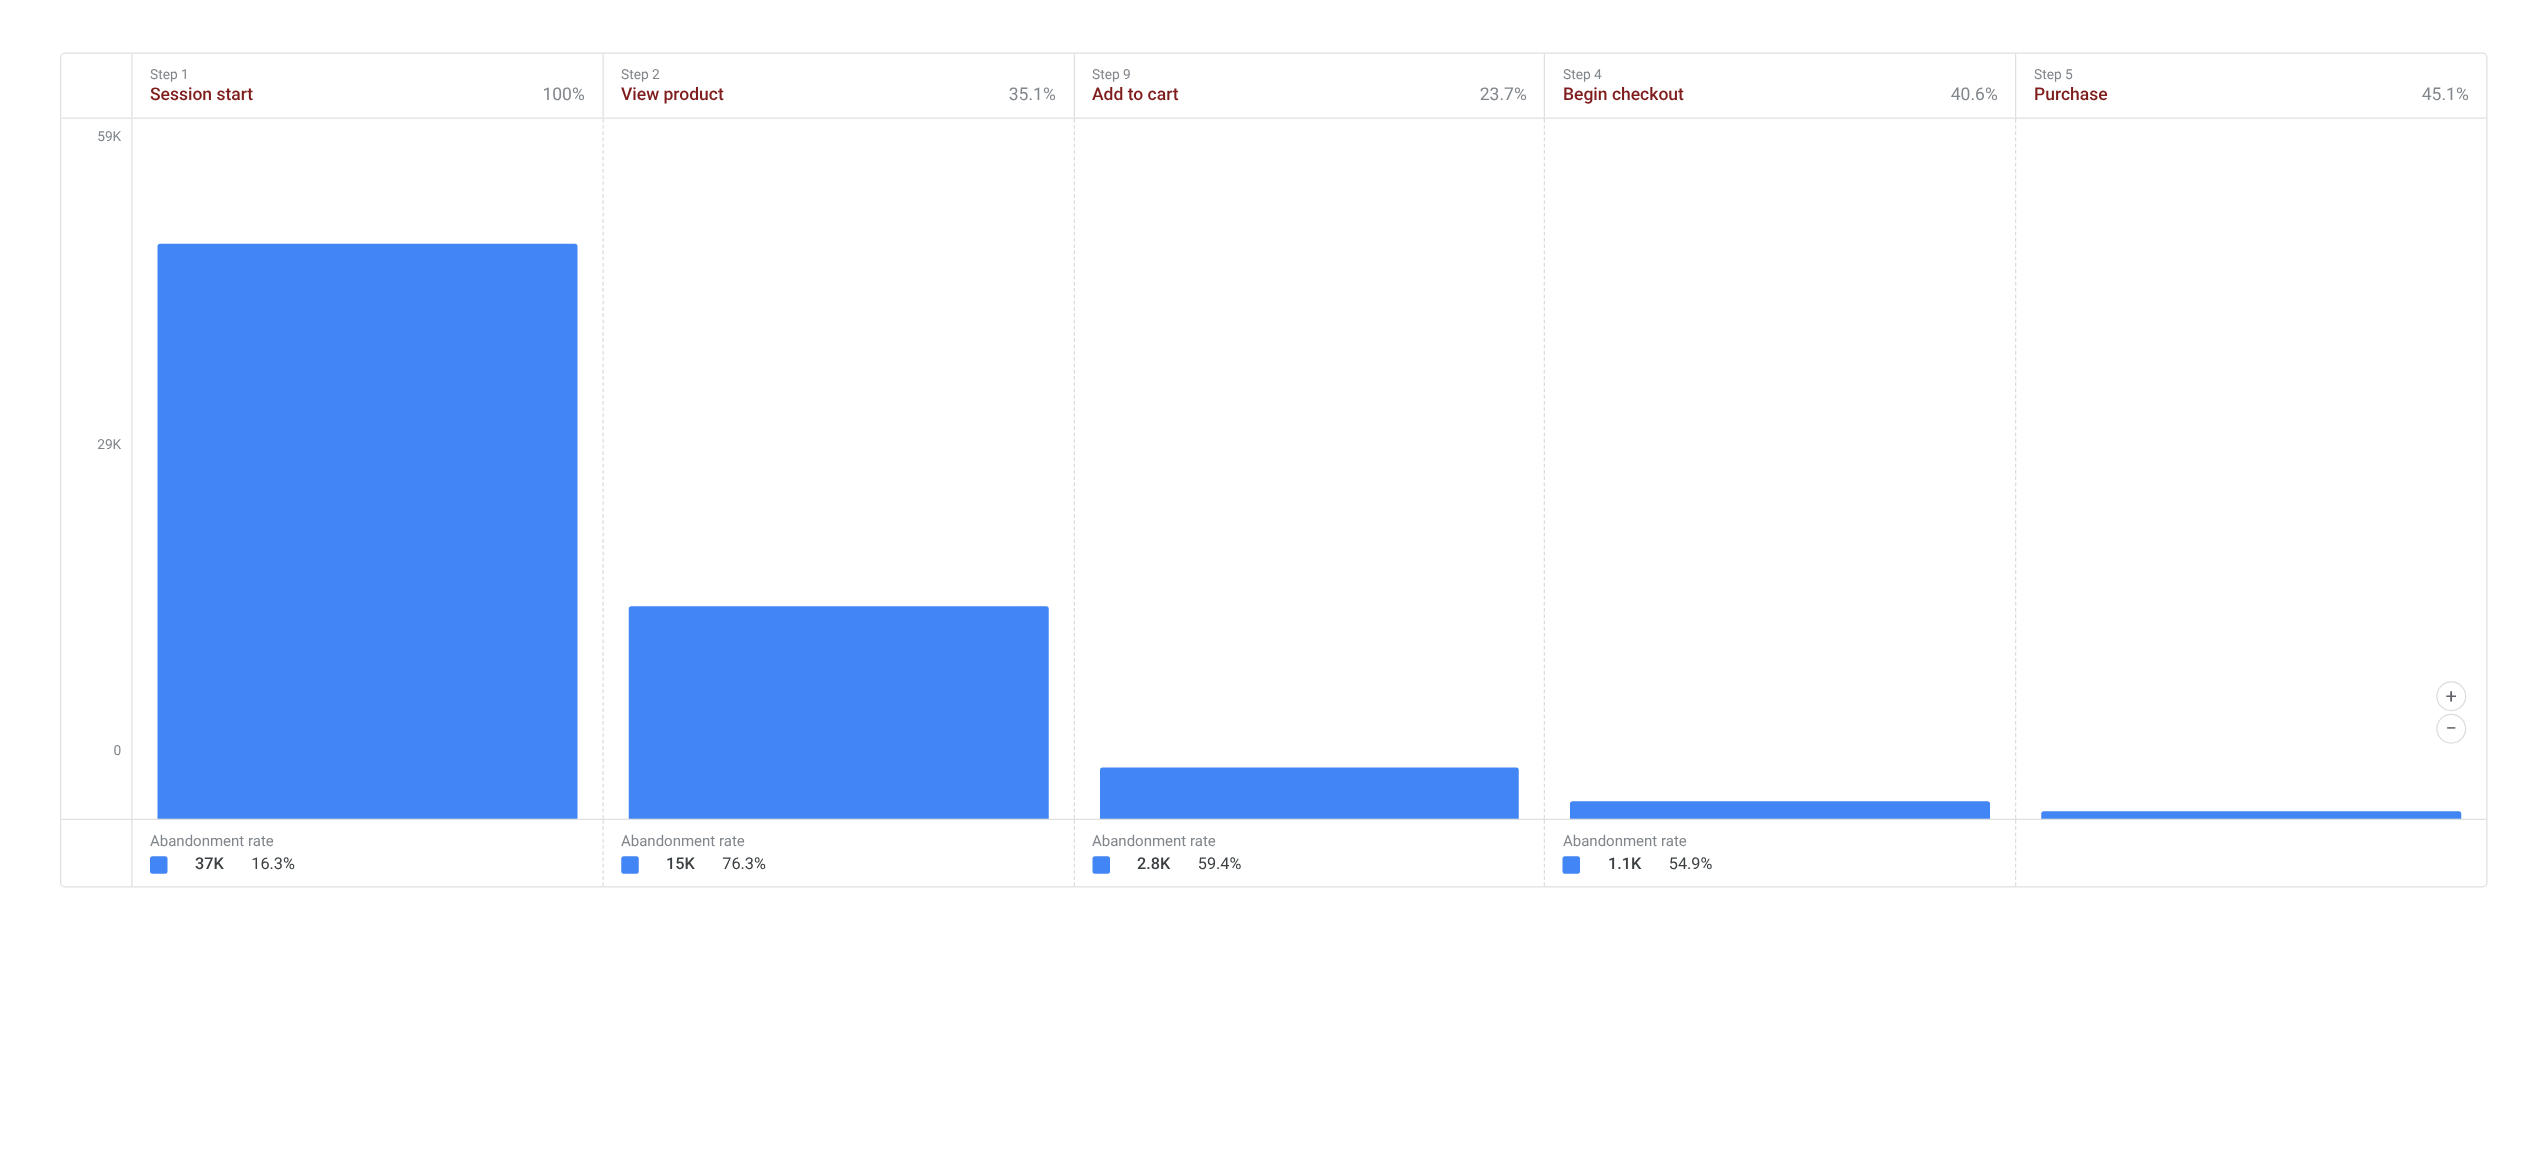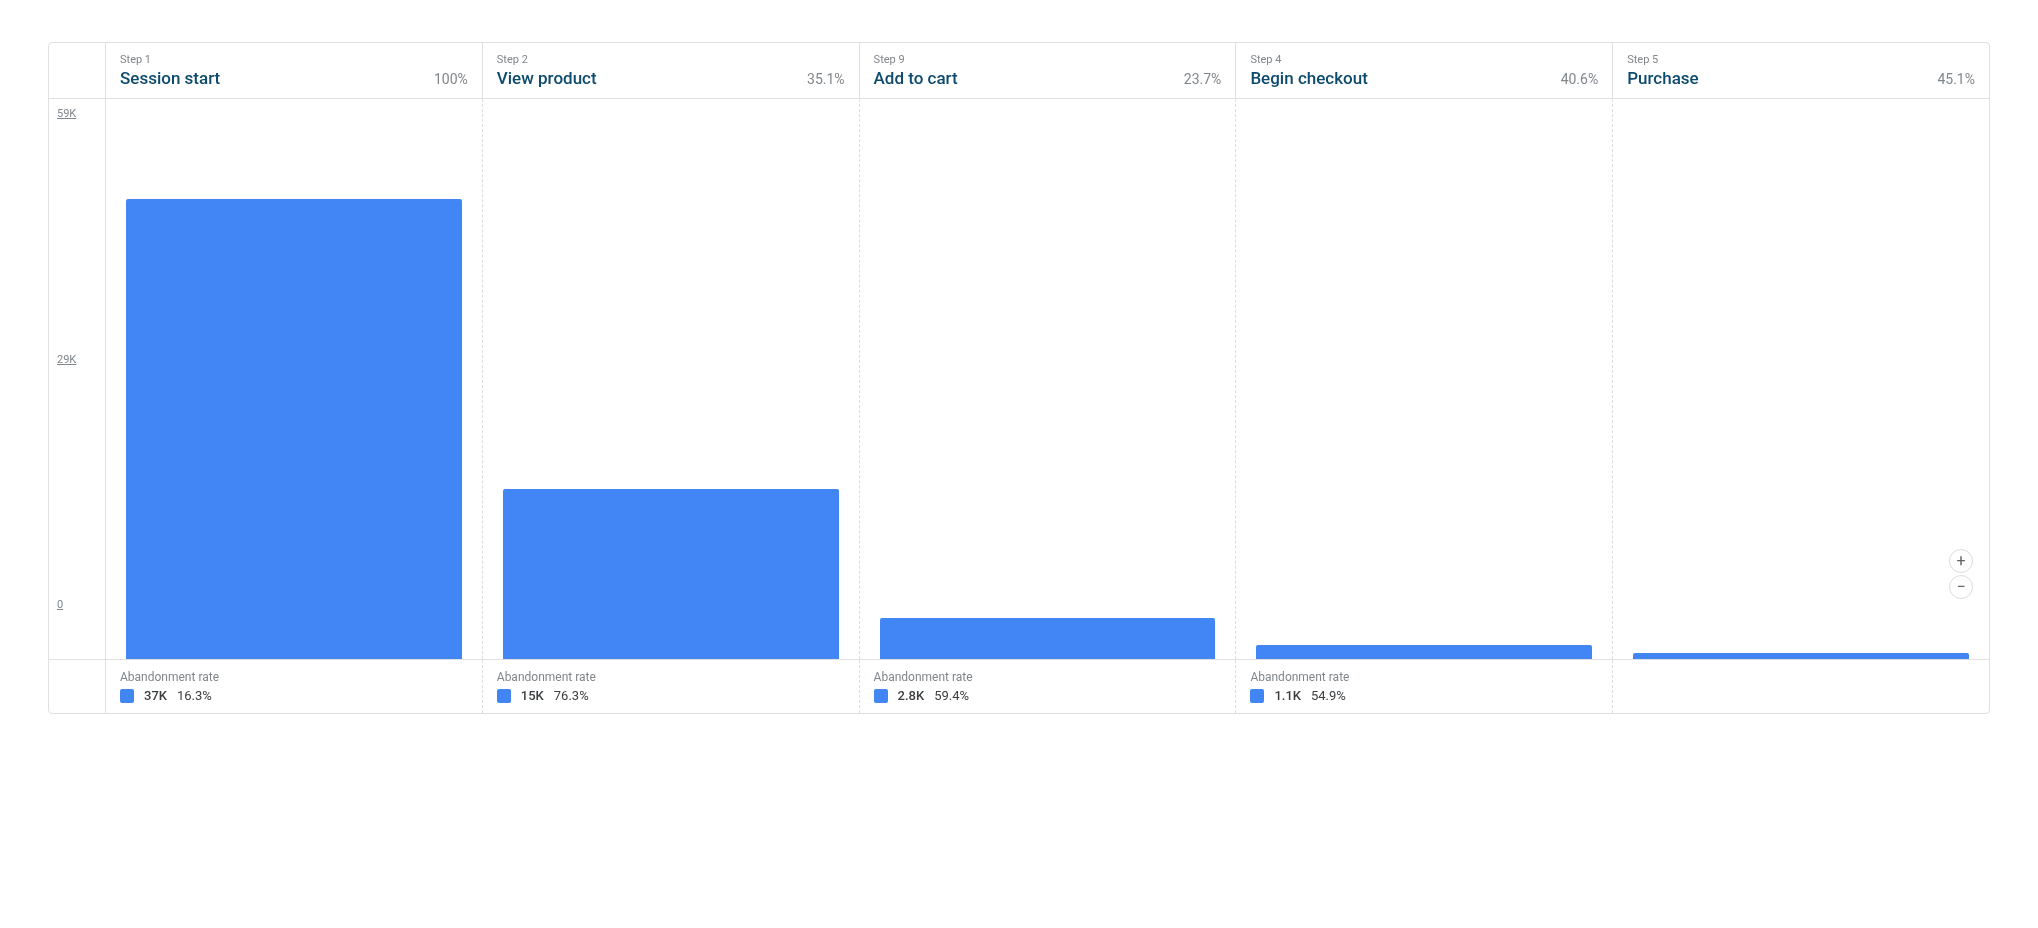--- a/index.html
+++ b/index.html
@@ -55,23 +55,23 @@
       font-size: 11px;
       color: #80868b;
       margin-bottom: 2px;
     }
     .step-name-row {
       display: flex;
       justify-content: space-between;
       align-items: baseline;
     }
     .step-name {
-      font-size: 17px;
+      font-size: 14px;
       font-weight: 500;
-      color: #0c4a6e;
+      color: #7f1d1d;
     }
     .step-pct {
       font-size: 14px;
       color: #80868b;
       font-weight: 400;
     }
     .chart-body {
       display: flex;
       position: relative;
     }
@@ -80,22 +80,21 @@
       flex-shrink: 0;
       display: flex;
       flex-direction: column;
       justify-content: space-between;
       padding: 8px 8px 40px 8px;
       height: 560px;
     }
     .y-label {
       font-size: 11px;
       color: #80868b;
-      text-align: left;
-      text-decoration: underline;
+      text-align: right;
     }
     .bars-area {
       flex: 1;
       display: flex;
       border-left: 1px solid #e0e0e0;
       height: 560px;
       position: relative;
     }
     .bar-column {
       flex: 1;
@@ -160,21 +159,21 @@
       border-left: 1px dashed #dadce0;
     }
     .abandon-label {
       font-size: 12px;
       color: #80868b;
       margin-bottom: 4px;
     }
     .abandon-value-row {
       display: flex;
       align-items: center;
-      gap: 10px;
+      gap: 22px;
     }
     .abandon-swatch {
       width: 14px;
       height: 14px;
       background: #4285f4;
       border-radius: 2px;
       flex-shrink: 0;
     }
     .abandon-count {
       font-size: 13px;

